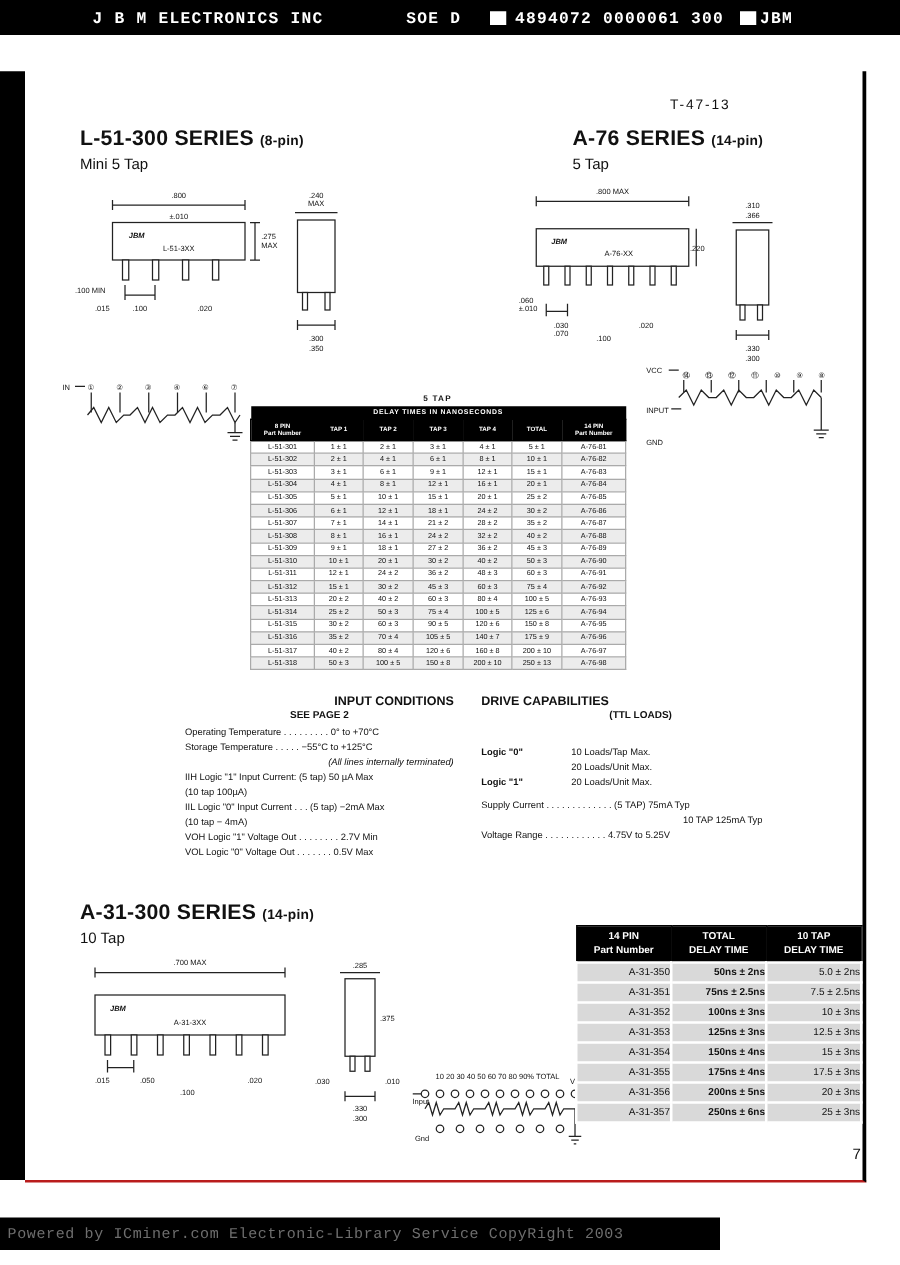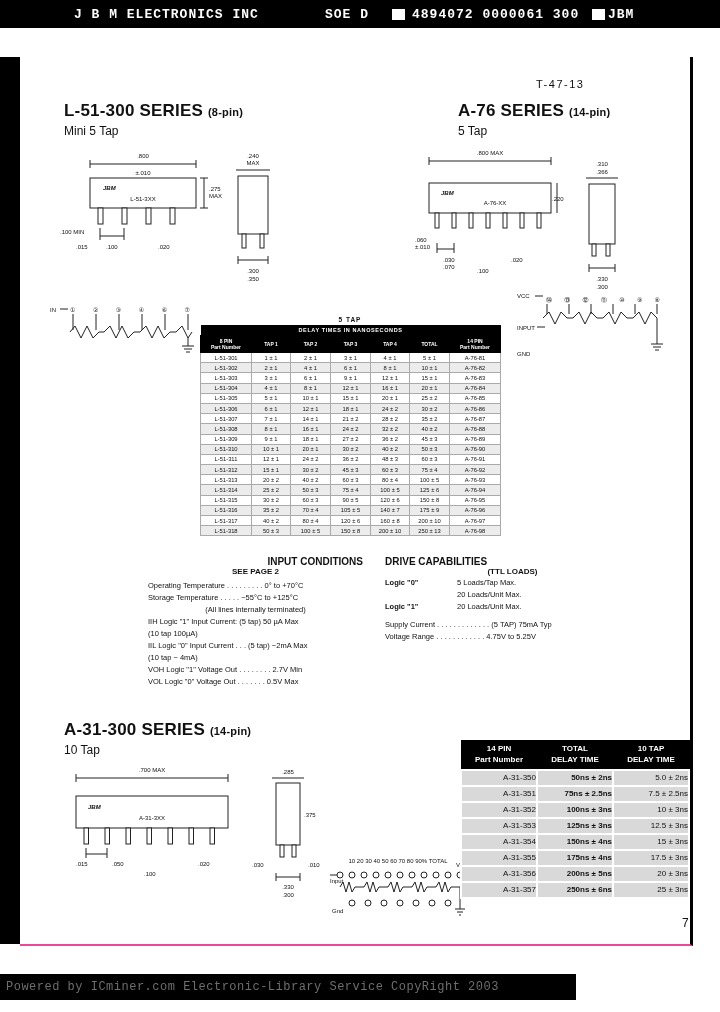--- a/index.html
+++ b/index.html
@@ -8,21 +8,21 @@
   .abs{position:absolute}
   
   .topbar{left:0;top:0;width:720px;height:28px;background:#000;color:#fff;
           font-family:"Liberation Mono",monospace;font-weight:bold}
   .topbar span{position:absolute;top:7px;font-size:13px;letter-spacing:1px;white-space:nowrap}
   .blk{position:absolute;top:9px;width:13px;height:11px;background:#fff}
   .leftstrip{left:0;top:57px;width:20px;height:887px;background:#000}
   .punch{width:27px;height:27px;border-radius:50%;background:#000}
   .p1{left:17px;top:92px}.p2{left:17px;top:467px}.p3{left:17px;top:832px}
   .pagebody{left:20px;top:57px;width:670px;height:887px;background:#fff;
-            border-right:3px solid #000;border-bottom:2px solid #ec4899}
+            border-right:3px solid #000;border-bottom:2px solid #b91c1c}
   .docref{font-size:11px;letter-spacing:1.5px}
   .h1{font-size:17px;font-weight:bold;white-space:nowrap;letter-spacing:.2px}
   .h1 .pin{font-size:11px}
   .sub{font-size:12px}
   svg text{font-family:"Liberation Sans",sans-serif;font-size:6px;fill:#111}
   .schtext{font-family:"DejaVu Sans",sans-serif}
   .bandtitle{font-size:6.5px;font-weight:bold;text-align:center;width:300px;letter-spacing:1px}
   
   .taptable{border-collapse:collapse;table-layout:fixed;width:300px;background:#fff}
   .taptable .band td{background:#000;color:#fff;font-size:5.5px;font-weight:bold;text-align:center;
@@ -37,25 +37,25 @@
   .a31table th{background:#000;color:#fff;font-size:8px;padding:3px 0;line-height:1.35;
                white-space:pre-line;border:1px solid #000;text-align:center}
   .a31table tbody td{background:#d9d9d9;border:2px solid #fff;font-size:8px;text-align:right;
                      height:12px;padding:1px 0;white-space:nowrap}
   .a31table tbody td:nth-child(2){font-weight:bold}
   
   .condblock{width:215px;font-size:7.5px}
   .condblock .t{font-size:10px;font-weight:bold;text-align:right}
   .condblock .st{font-size:8px;font-weight:bold;text-align:center;margin-bottom:4px}
   .condblock .ln{line-height:12px;white-space:nowrap}
-  .condblock .ctr{text-align:center;white-space:normal}
+  .condblock .ctr{text-align:right;font-style:italic;white-space:normal}
   .condblock .rt{padding-right:16px}
   .driveblock{width:255px;font-size:7.5px}
   .driveblock .t{font-size:10px;font-weight:bold;text-align:left}
-  .driveblock .st{font-size:8px;font-weight:bold;text-align:center;margin-bottom:1px}
+  .driveblock .st{font-size:8px;font-weight:bold;text-align:center;margin-bottom:20px}
   .driveblock .row{display:flex;line-height:12px}
   .driveblock .lbl{width:72px;font-weight:bold}
   .driveblock .ln{line-height:12px;white-space:nowrap}
   .driveblock .rt{text-align:right;padding-right:30px}
   .pageno{font-size:12px}
   .footbar{left:0;top:974px;width:576px;height:26px;background:#000;color:#6e6e6e;
            font-family:"Liberation Mono",monospace;font-size:12px;line-height:26px;
            padding-left:6px;box-sizing:border-box;letter-spacing:.5px}
 </style>
 </head>
@@ -430,31 +430,32 @@
       <div class="ln rt">(10 tap − 4mA)</div>
       <div class="ln">VOH Logic "1" Voltage Out . . . . . . . .  2.7V Min</div>
       <div class="ln">VOL Logic "0" Voltage Out . . . . . . .  0.5V Max</div>
     </div>
 
     <div class="abs driveblock" style="left:365px;top:499px">
       <div class="t">DRIVE CAPABILITIES</div>
       <div class="st">(TTL LOADS)</div>
       <div class="row">
         <span class="lbl">Logic "0"</span>
-        <span>5 Loads/Tap Max.</span>
+        <span>10 Loads/Tap Max.</span>
       </div>
       <div class="row">
         <span class="lbl"></span>
         <span>20 Loads/Unit Max.</span>
       </div>
       <div class="row">
         <span class="lbl">Logic "1"</span>
         <span>20 Loads/Unit Max.</span>
       </div>
       <div class="ln" style="margin-top:6px">Supply Current . . . . . . . . . . . . . (5 TAP) 75mA Typ</div>
+      <div class="ln rt">10 TAP 125mA Typ</div>
       <div class="ln">Voltage Range . . . . . . . . . . . . 4.75V to 5.25V</div>
     </div>
 
     <div class="abs h1" style="left:44px;top:663px">
       <span>A-31-300 SERIES</span>
       <span class="pin">(14-pin)</span>
     </div>
     <div class="abs sub" style="left:44px;top:686px">10 Tap</div>
 
     <svg class="abs" style="left:42px;top:705px" width="180" height="145" viewBox="0 0 180 145">

